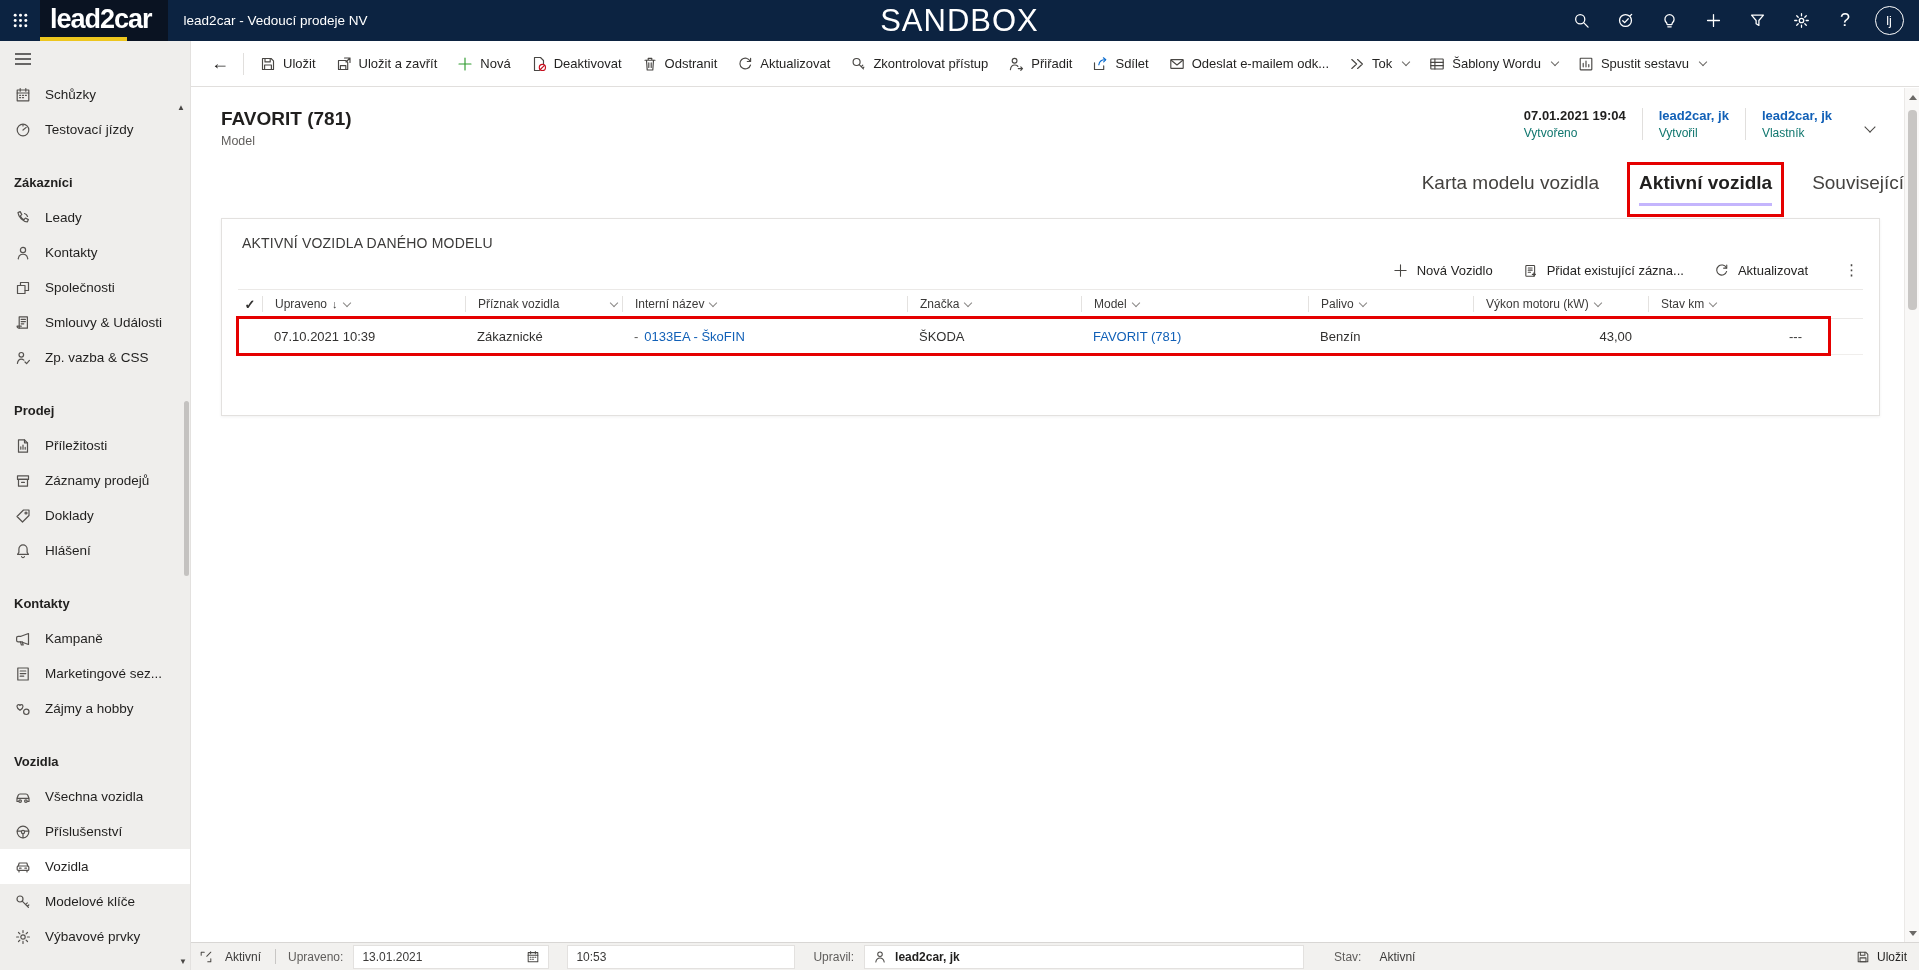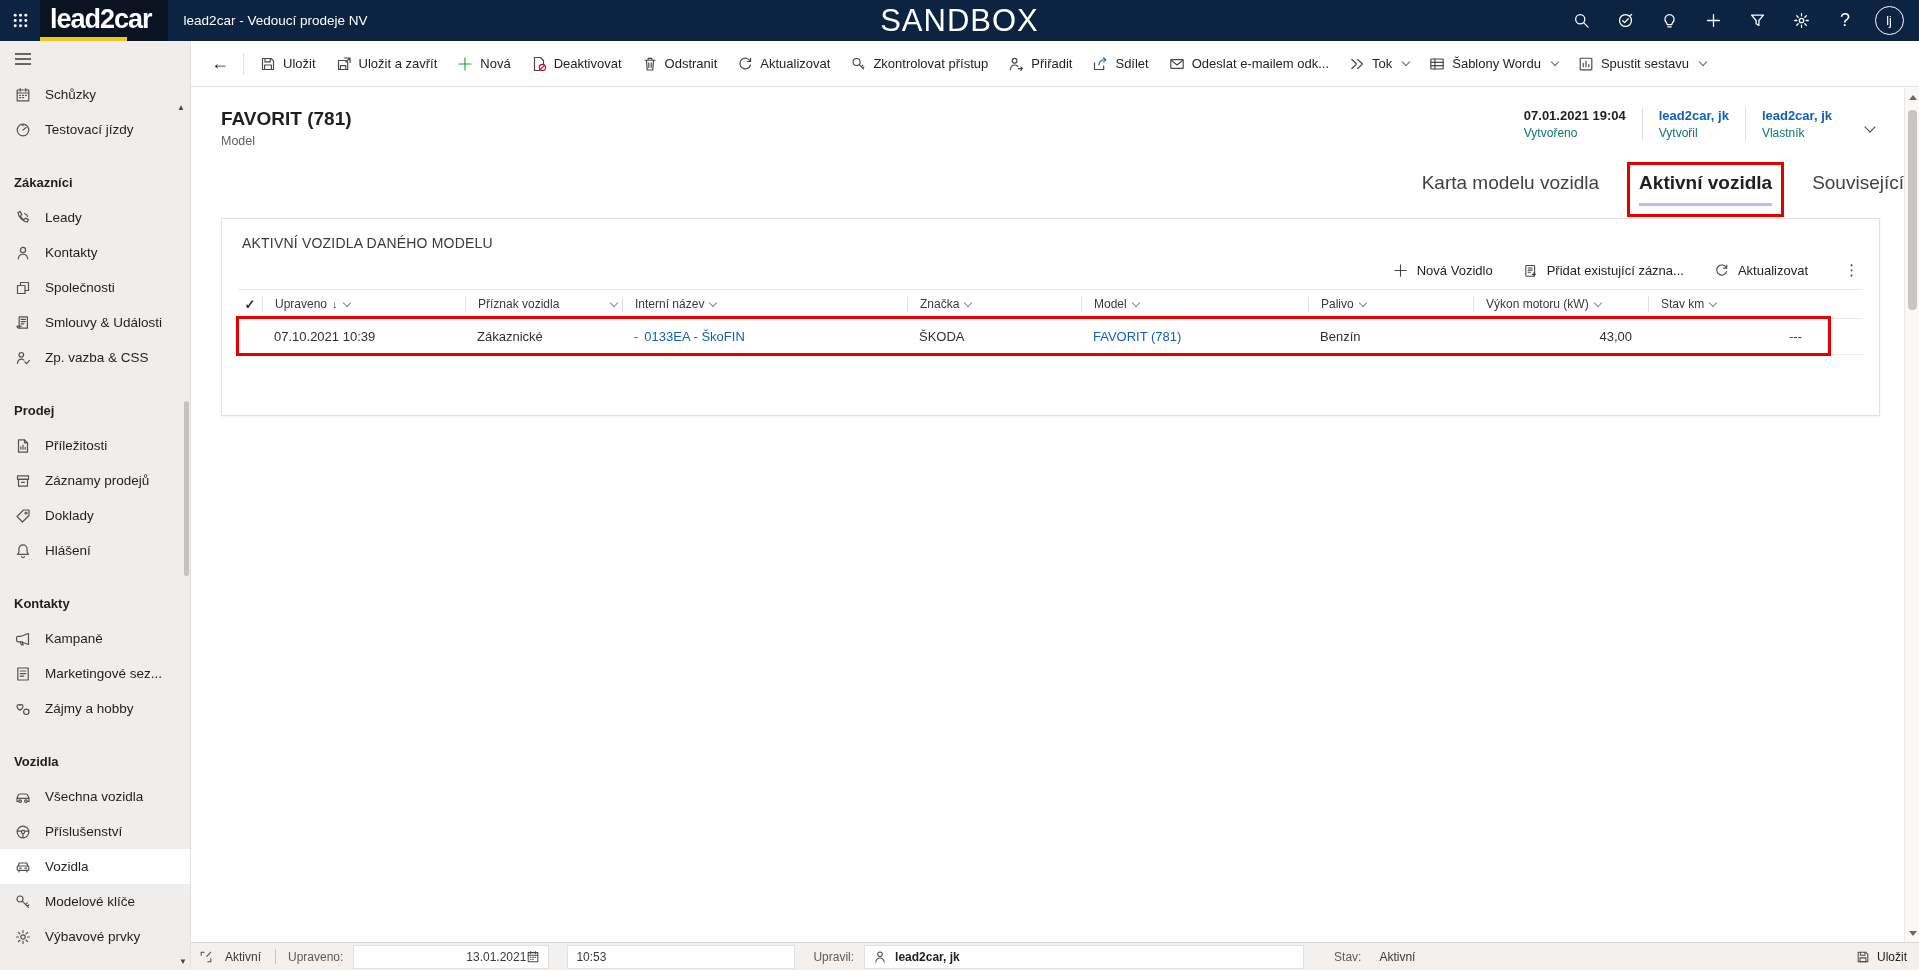--- a/index.html
+++ b/index.html
@@ -93,21 +93,21 @@
   .tri-dn { width:0; height:0; border-left:4px solid transparent; border-right:4px solid transparent; border-top:5px solid #6b6966; }
   .v-thumb { position:absolute; left:3px; top:22px; width:9px; height:200px; background:#c8c6c4; border-radius:4px; }
 
   
   .footer { position:absolute; left:0; right:0; bottom:0; height:28px; background:#f2f1ef; border-top:1px solid #d8d6d4; display:flex; align-items:center; font-size:12px; color:#3b3a39; }
   .f-ico { width:30px; display:flex; justify-content:center; cursor:pointer; }
   .f-state { margin:0 14px 0 4px; }
   .f-div { width:1px; height:15px; background:#c8c6c4; margin-right:12px; }
   .f-lab { color:#5f5d5b; margin-right:10px; }
   .f-field { background:#fff; border:1px solid #e3e1df; height:24px; display:flex; align-items:center; padding:0 8px; cursor:text; }
-  .f-date { width:196px; justify-content:flex-end; }
+  .f-date { width:196px; justify-content:space-between; }
   .f-time { width:228px; margin-left:18px; }
   .f-user { width:440px; gap:8px; font-weight:bold; color:#201f1e; }
   .f-save { margin-left:auto; display:flex; align-items:center; gap:7px; padding-right:12px; cursor:pointer; color:#252423; }
 </style>
 </head>
 <body>
 
 <div class="app">
 
   <header class="topbar">

